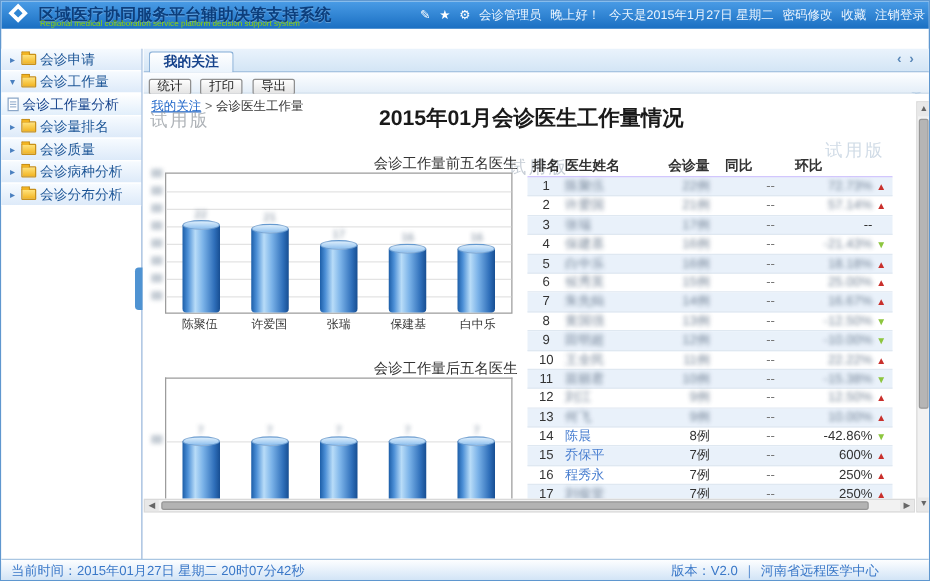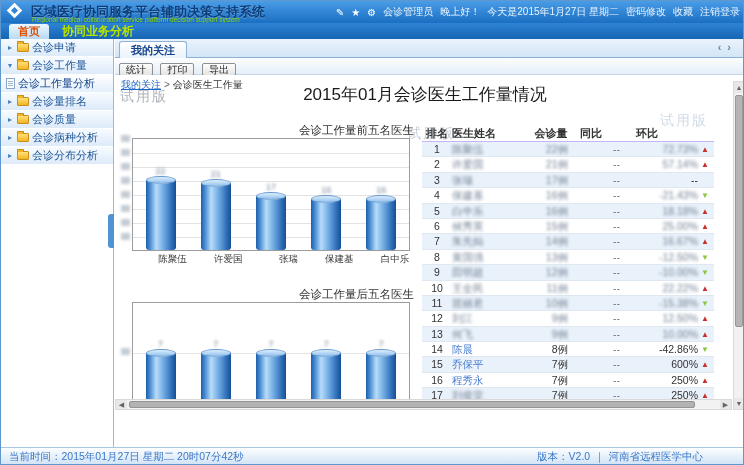--- a/index.html
+++ b/index.html
@@ -38,38 +38,38 @@
 .tbtn{display:inline-block;margin-right:3px;padding:0 6px;height:13px;line-height:12px;font-size:10px;color:#222;background:linear-gradient(#fefefe,#e3e3e3);border:1px solid #8f8f8f;border-radius:2px;cursor:pointer}
 .region{position:absolute;left:0;top:36px;width:617px;height:324px;overflow:hidden;background:#fff}
 .crumbs{position:absolute;left:6px;top:3px;font-size:10px;white-space:nowrap}
 .crumb-link{color:#1c64c8;text-decoration:underline;cursor:pointer}
 .crumb-sep{color:#666;margin:0 3px}
 .crumb-cur{color:#333}
 .wm{position:absolute;font-size:14px;letter-spacing:2px;pointer-events:none}
 .wm1{left:5px;top:13px;color:#9aa0a6;opacity:.8}
 .wm2{left:292px;top:50px;color:#b9c2cc;opacity:.8}
 .wm3{left:545px;top:37px;color:#ccd8e4;opacity:.9}
-.page-title{position:absolute;left:30px;top:8px;width:560px;text-align:center;font-size:17px;font-weight:normal;color:#1a1a1a}
+.page-title{position:absolute;left:30px;top:8px;width:560px;text-align:center;font-size:17px;font-weight:bold;color:#1a1a1a}
 
 .cpanel{position:absolute;width:294px}
 .cp0{left:5px;top:48px;height:152px}
 .cp1{left:5px;top:212px;height:180px}
 .cp-title{text-align:right;font-size:11.5px;font-weight:normal;color:#333;height:14px}
 .plot{position:absolute;left:12px;top:15px;width:278px;background:#fff;border:1px solid #9c9c9c}
 .cp0 .plot{height:113px}
 .cp1 .plot{height:160px;border-bottom:none}
 .gl{position:absolute;left:0;width:100%;height:1px;background:#e3e3e3}
 .bars{position:absolute;left:0;bottom:0;width:100%;display:flex;justify-content:space-around;align-items:flex-end}
 .cp1 .bars{bottom:auto;top:0;height:150px}
 .barwrap{display:flex;flex-direction:column;justify-content:flex-end;align-items:center;width:34px}
 .bar{width:30px;position:relative;background:linear-gradient(90deg,#1c5ea8 0%,#4c8fd6 14%,#b8dcf8 34%,#7ab2e8 55%,#2f6fba 85%,#174e92 100%);border-radius:0 0 3px 3px}
 .cap{position:absolute;left:0;top:-4px;width:100%;height:8px;border-radius:50%;background:linear-gradient(#ddeefc,#8fc0ee);border:1px solid rgba(30,90,160,.4)}
 .bval{font-size:9px;color:#555;margin-bottom:4px;text-align:center}
 .xlabels{position:absolute;left:12px;top:130px;width:278px;display:flex;justify-content:space-around;font-size:9.5px;color:#333}
-.xlabels span{width:54px;text-align:right;white-space:nowrap}
+.xlabels span{width:54px;text-align:center;white-space:nowrap}
 .ytick{position:absolute;left:1px;width:9px;height:7px;background:#b9c2cc;border-radius:1px}
 
 .dtable{position:absolute;left:307px;top:50px;width:292px;font-size:10.5px}
 .thead{display:flex;height:17px;line-height:17px;font-weight:bold;font-size:11px;color:#333;border-bottom:1px solid #c4b5fd}
 .trow{display:flex;height:15.4px;line-height:15px;border-bottom:1px solid #dfe8f1}
 .trow:nth-child(odd){background:#e9f1fa}
 .tc{display:block;white-space:nowrap;overflow:hidden}
 .c-rank{width:30px;text-align:center;color:#333}
 .c-name{width:70px;text-align:left;color:#4a7fd0;cursor:pointer}
 .c-vol{width:58px;text-align:right;padding-right:12px;color:#333}
@@ -115,24 +115,20 @@
       <span class="hico">⚙</span>
       <span>会诊管理员</span>
       <span>晚上好！</span>
       <span>今天是2015年1月27日 星期二</span>
       <span class="hlink">密码修改</span>
       <span class="hlink">收藏</span>
       <span class="hlink">注销登录</span>
     </div>
   </div>
 
-  <div class="nav">
-    <span class="tab-home">首页</span>
-    <span class="tab-analysis">协同业务分析</span>
-  </div>
 
   <div class="sidebar">
     <div>
         <div class="side-item">
           <span class="arr">▸</span>
           <span class="fold"></span>
           <span class="slab">会诊申请</span>
         </div>
         <div class="side-item">
           <span class="arr">▾</span>

